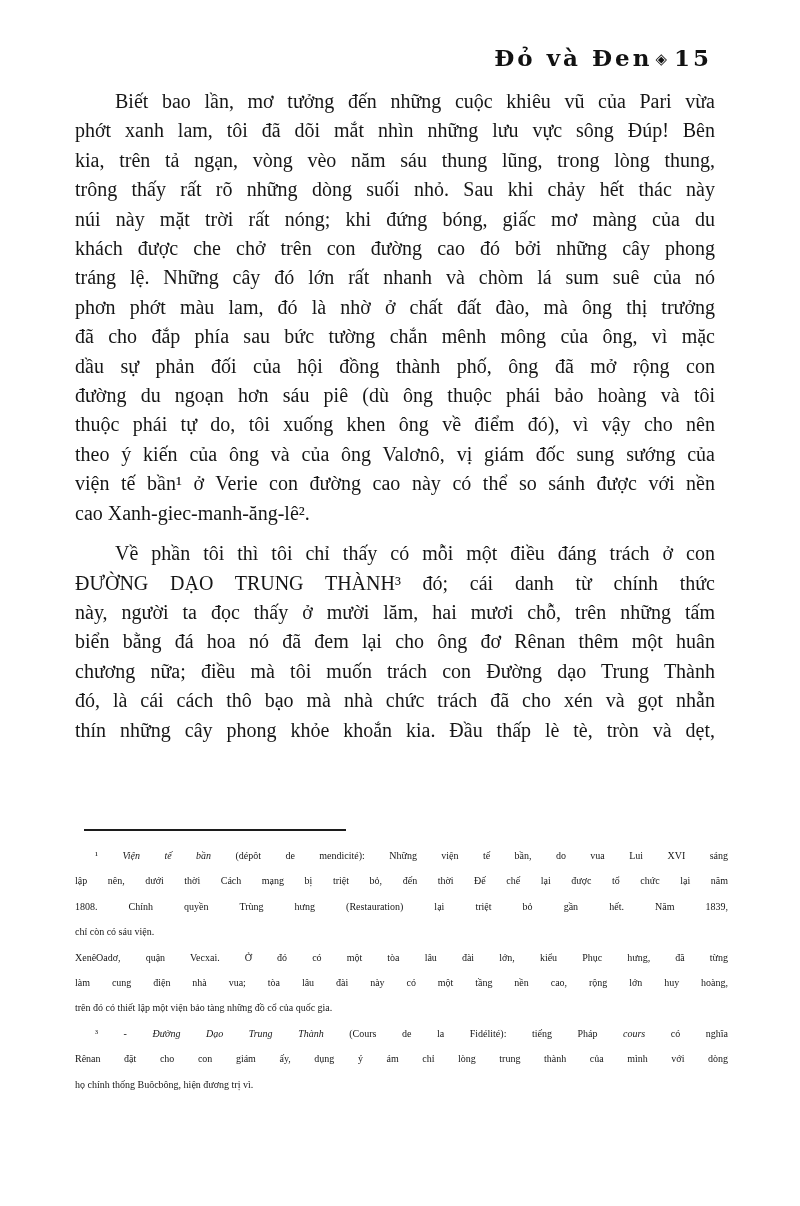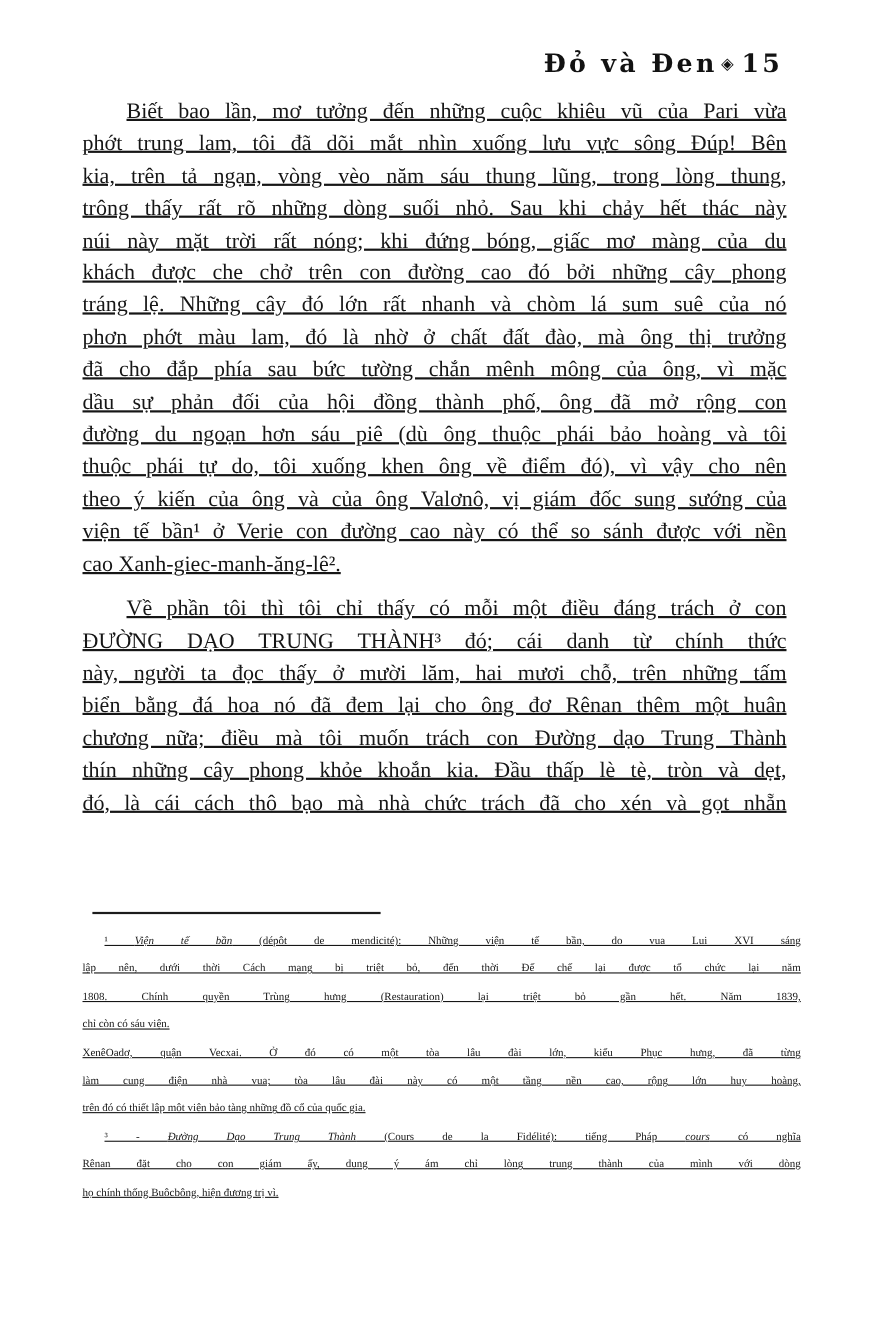--- a/index.html
+++ b/index.html
@@ -40,21 +40,20 @@
     top: 87px;
     left: 75px;
     width: 640px;
     font-size: 20px;
     line-height: 29.4px;
   }
   .para + .para { margin-top: 11px; }
   .jline {
     text-align: justify;
     text-align-last: justify;
-    text-decoration: underline;
   }
   .jline.last { text-align-last: left; }
   .para .jline.first { text-indent: 40px; }
   .fn-rule {
     position: absolute;
     top: 829px;
     left: 84px;
     width: 262px;
     height: 0;
     border-top: 2px solid #1c1c1c;
@@ -75,43 +74,43 @@
 
 <div class="page">
 
   <div class="running-header">
     <span>Đỏ và Đen</span><span class="diamond">◈</span><span>15</span>
   </div>
 
   <div class="body-text">
     <div class="para">
         <div class="jline first">Biết bao lần, mơ tưởng đến những cuộc khiêu vũ của Pari vừa</div>
-        <div class="jline">phớt trung lam, tôi đã dõi mắt nhìn xuống lưu vực sông Đúp! Bên</div>
+        <div class="jline">phớt xanh lam, tôi đã dõi mắt nhìn những lưu vực sông Đúp! Bên</div>
         <div class="jline">kia, trên tả ngạn, vòng vèo năm sáu thung lũng, trong lòng thung,</div>
         <div class="jline">trông thấy rất rõ những dòng suối nhỏ. Sau khi chảy hết thác này</div>
         <div class="jline">núi này mặt trời rất nóng; khi đứng bóng, giấc mơ màng của du</div>
         <div class="jline">khách được che chở trên con đường cao đó bởi những cây phong</div>
         <div class="jline">tráng lệ. Những cây đó lớn rất nhanh và chòm lá sum suê của nó</div>
         <div class="jline">phơn phớt màu lam, đó là nhờ ở chất đất đào, mà ông thị trưởng</div>
         <div class="jline">đã cho đắp phía sau bức tường chắn mênh mông của ông, vì mặc</div>
         <div class="jline">dầu sự phản đối của hội đồng thành phố, ông đã mở rộng con</div>
         <div class="jline">đường du ngoạn hơn sáu piê (dù ông thuộc phái bảo hoàng và tôi</div>
         <div class="jline">thuộc phái tự do, tôi xuống khen ông về điểm đó), vì vậy cho nên</div>
         <div class="jline">theo ý kiến của ông và của ông Valơnô, vị giám đốc sung sướng của</div>
         <div class="jline">viện tế bần¹ ở Verie con đường cao này có thể so sánh được với nền</div>
         <div class="jline last">cao Xanh-giec-manh-ăng-lê².</div>
       </div>
     <div class="para">
         <div class="jline first">Về phần tôi thì tôi chỉ thấy có mỗi một điều đáng trách ở con</div>
         <div class="jline">ĐƯỜNG DẠO TRUNG THÀNH³ đó; cái danh từ chính thức</div>
         <div class="jline">này, người ta đọc thấy ở mười lăm, hai mươi chỗ, trên những tấm</div>
         <div class="jline">biển bằng đá hoa nó đã đem lại cho ông đơ Rênan thêm một huân</div>
         <div class="jline">chương nữa; điều mà tôi muốn trách con Đường dạo Trung Thành</div>
+        <div class="jline">đó, là cái cách thô bạo mà nhà chức trách đã cho xén và gọt nhẵn</div>
         <div class="jline">thín những cây phong khỏe khoắn kia. Đầu thấp lè tè, tròn và dẹt,</div>
-        <div class="jline">đó, là cái cách thô bạo mà nhà chức trách đã cho xén và gọt nhẵn</div>
       </div>
   </div>
 
   <div class="fn-rule"></div>
 
   <div class="footnotes">
     <div class="footnote">
         <div class="jline first">¹ <i>Viện tế bần</i> (dépôt de mendicité): Những viện tế bần, do vua Lui XVI sáng</div>
         <div class="jline">lập nên, dưới thời Cách mạng bị triệt bỏ, đến thời Đế chế lại được tổ chức lại năm</div>
         <div class="jline">1808. Chính quyền Trùng hưng (Restauration) lại triệt bỏ gần hết. Năm 1839,</div>

